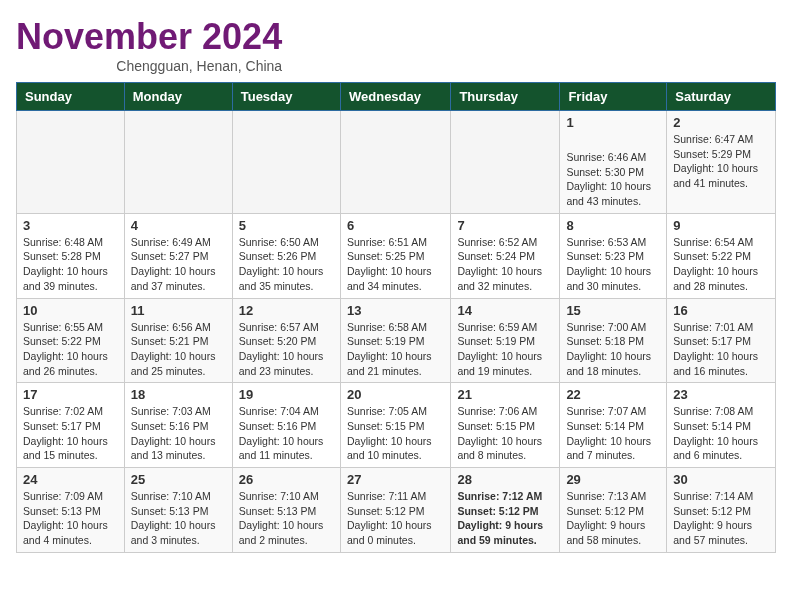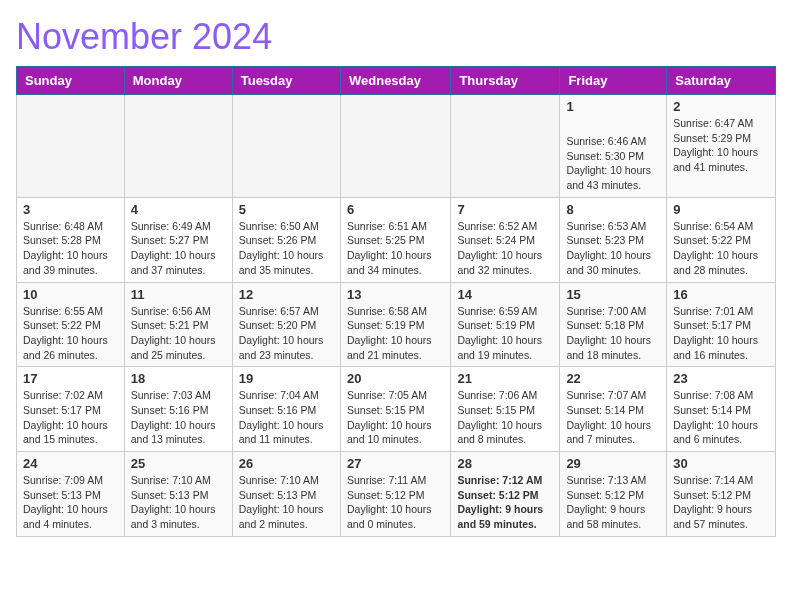--- a/index.html
+++ b/index.html
@@ -24,33 +24,33 @@
     .logo-text {
       display: flex;
       align-items: center;
       gap: 2px;
     }
     .title-section {
       text-align: right;
     }
     .month-title {
       font-size: 36px;
-      font-weight: normal;
-      color: #8b5cf6;
+      font-weight: bold;
+      color: #701a75;
     }
     .location {
       font-size: 14px;
       color: #555;
     }
     .calendar {
       width: 100%;
       border-collapse: collapse;
     }
     .calendar thead tr th {
-      background-color: #a21caf;
+      background-color: #14532d;
       color: #fff;
       font-size: 13px;
       font-weight: bold;
       padding: 6px 8px;
       text-align: left;
       border: 1px solid #2d6ba0;
     }
     .calendar tbody tr td {
       border: 1px solid #ccc;
       vertical-align: top;
@@ -85,20 +85,21 @@
     td.empty-cell {
       background: #f5f5f5 !important;
     }
   </style>
 </head>
 <body>
 
 <div class="header">
   <div class="title-section">
     <div class="month-title">November 2024</div>
+    <div class="location">Chengguan, Henan, China</div>
   </div>
 </div>
 
 <table class="calendar">
   <thead>
     <tr>
     <th>Sunday</th>
         <th>Monday</th>
         <th>Tuesday</th>
         <th>Wednesday</th>

